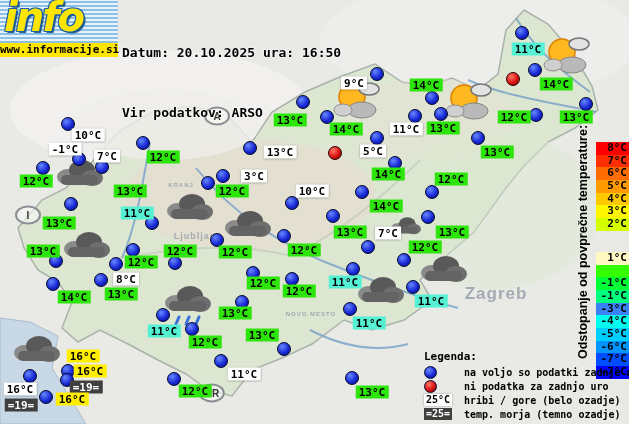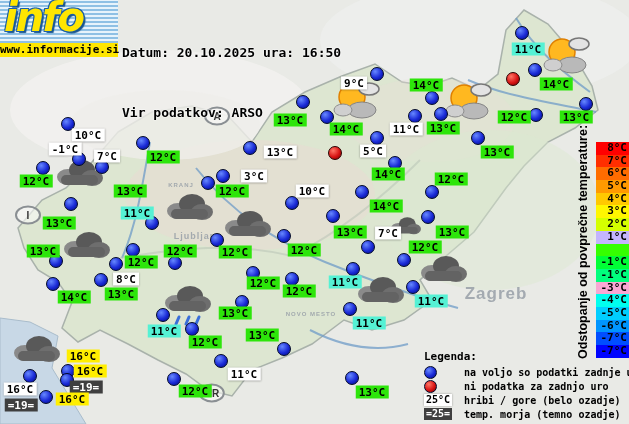--- a/index.html
+++ b/index.html
@@ -306,25 +306,25 @@
   <div id="scale-title">Odstopanje od povprečne temperature:</div>
   <div id="scale">
     <div id="scale-list">
         <div class="scale-item" style="background: rgb(255, 0, 0);">8°C</div>
         <div class="scale-item" style="background: rgb(255, 46, 0);">7°C</div>
         <div class="scale-item" style="background: rgb(255, 108, 0);">6°C</div>
         <div class="scale-item" style="background: rgb(255, 154, 0);">5°C</div>
         <div class="scale-item" style="background: rgb(255, 201, 0);">4°C</div>
         <div class="scale-item" style="background: rgb(255, 247, 0);">3°C</div>
         <div class="scale-item" style="background: rgb(212, 255, 0);">2°C</div>
-        <div class="scale-item" style="background: #c4b5fd;">1°C</div>
+        <div class="scale-item" style="background: #fef9c3; margin-top: 21px;">1°C</div>
         <div class="scale-item" style="background: rgb(53, 255, 0);"></div>
         <div class="scale-item" style="background: rgb(0, 255, 54);">-1°C</div>
         <div class="scale-item" style="background: rgb(0, 255, 125);">-1°C</div>
-        <div class="scale-item" style="background: #f9a8d4;">-3°C</div>
+        <div class="scale-item" style="background: #3b82f6;">-3°C</div>
         <div class="scale-item" style="background: rgb(0, 255, 239);">-4°C</div>
         <div class="scale-item" style="background: rgb(0, 206, 255); text-align: right;">-5°C</div>
         <div class="scale-item" style="background: rgb(0, 149, 255);">-6°C</div>
         <div class="scale-item" style="background: rgb(0, 78, 255);">-7°C</div>
         <div class="scale-item" style="background: rgb(0, 4, 255);">-7°C</div>
       </div>
   </div>
 
   <div id="legend">
     <div id="legend-title">Legenda:</div>

